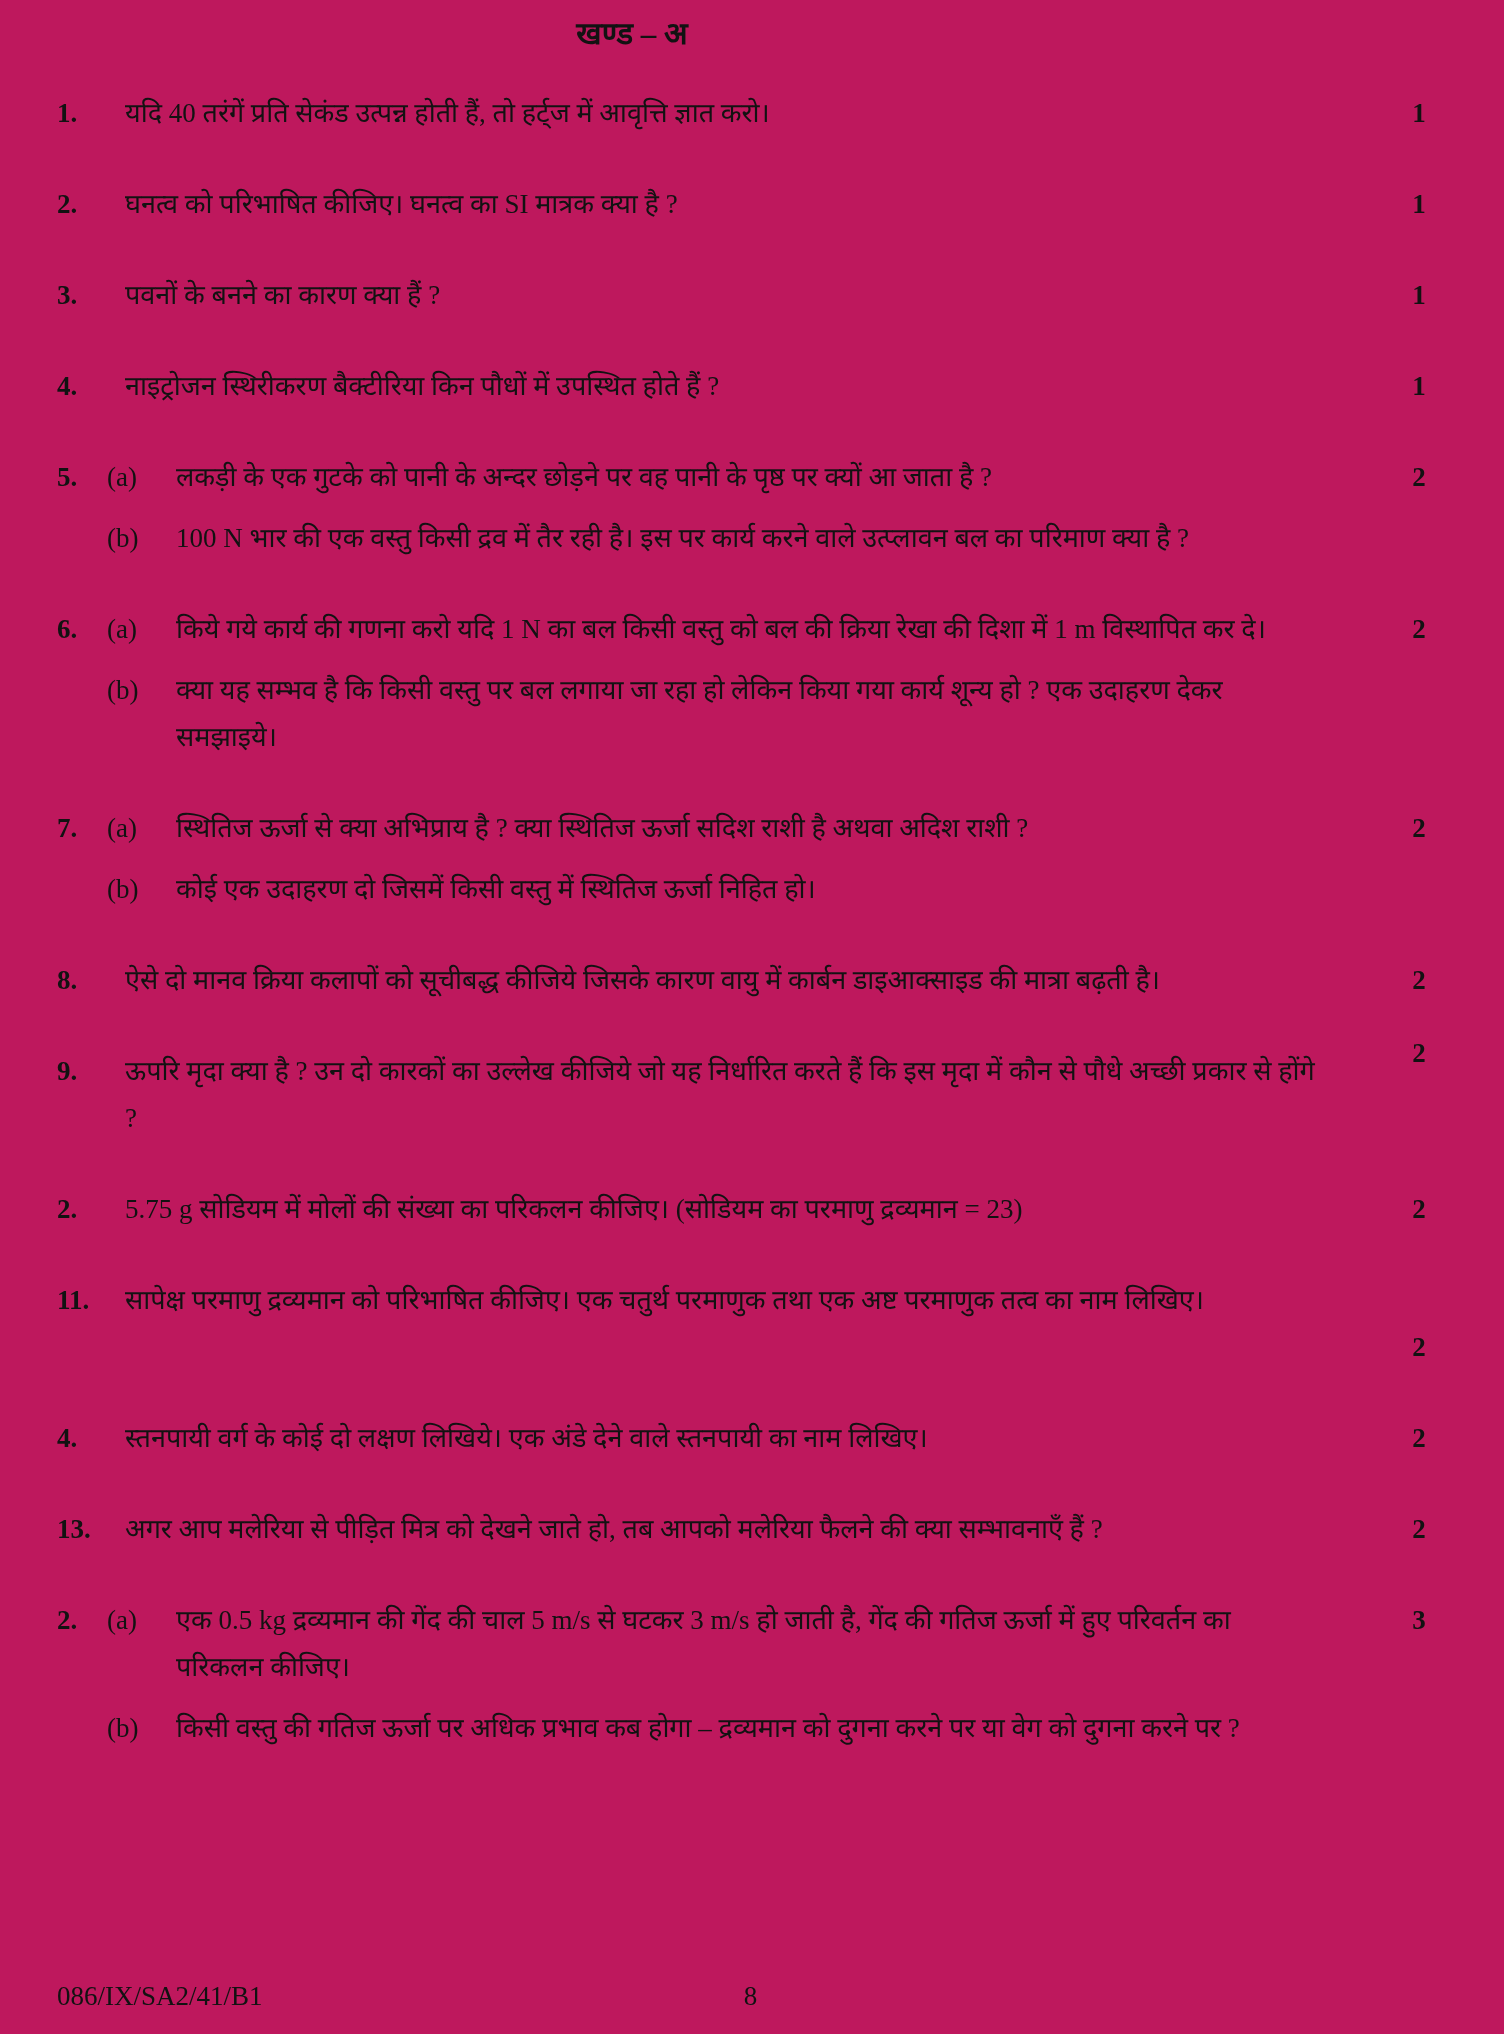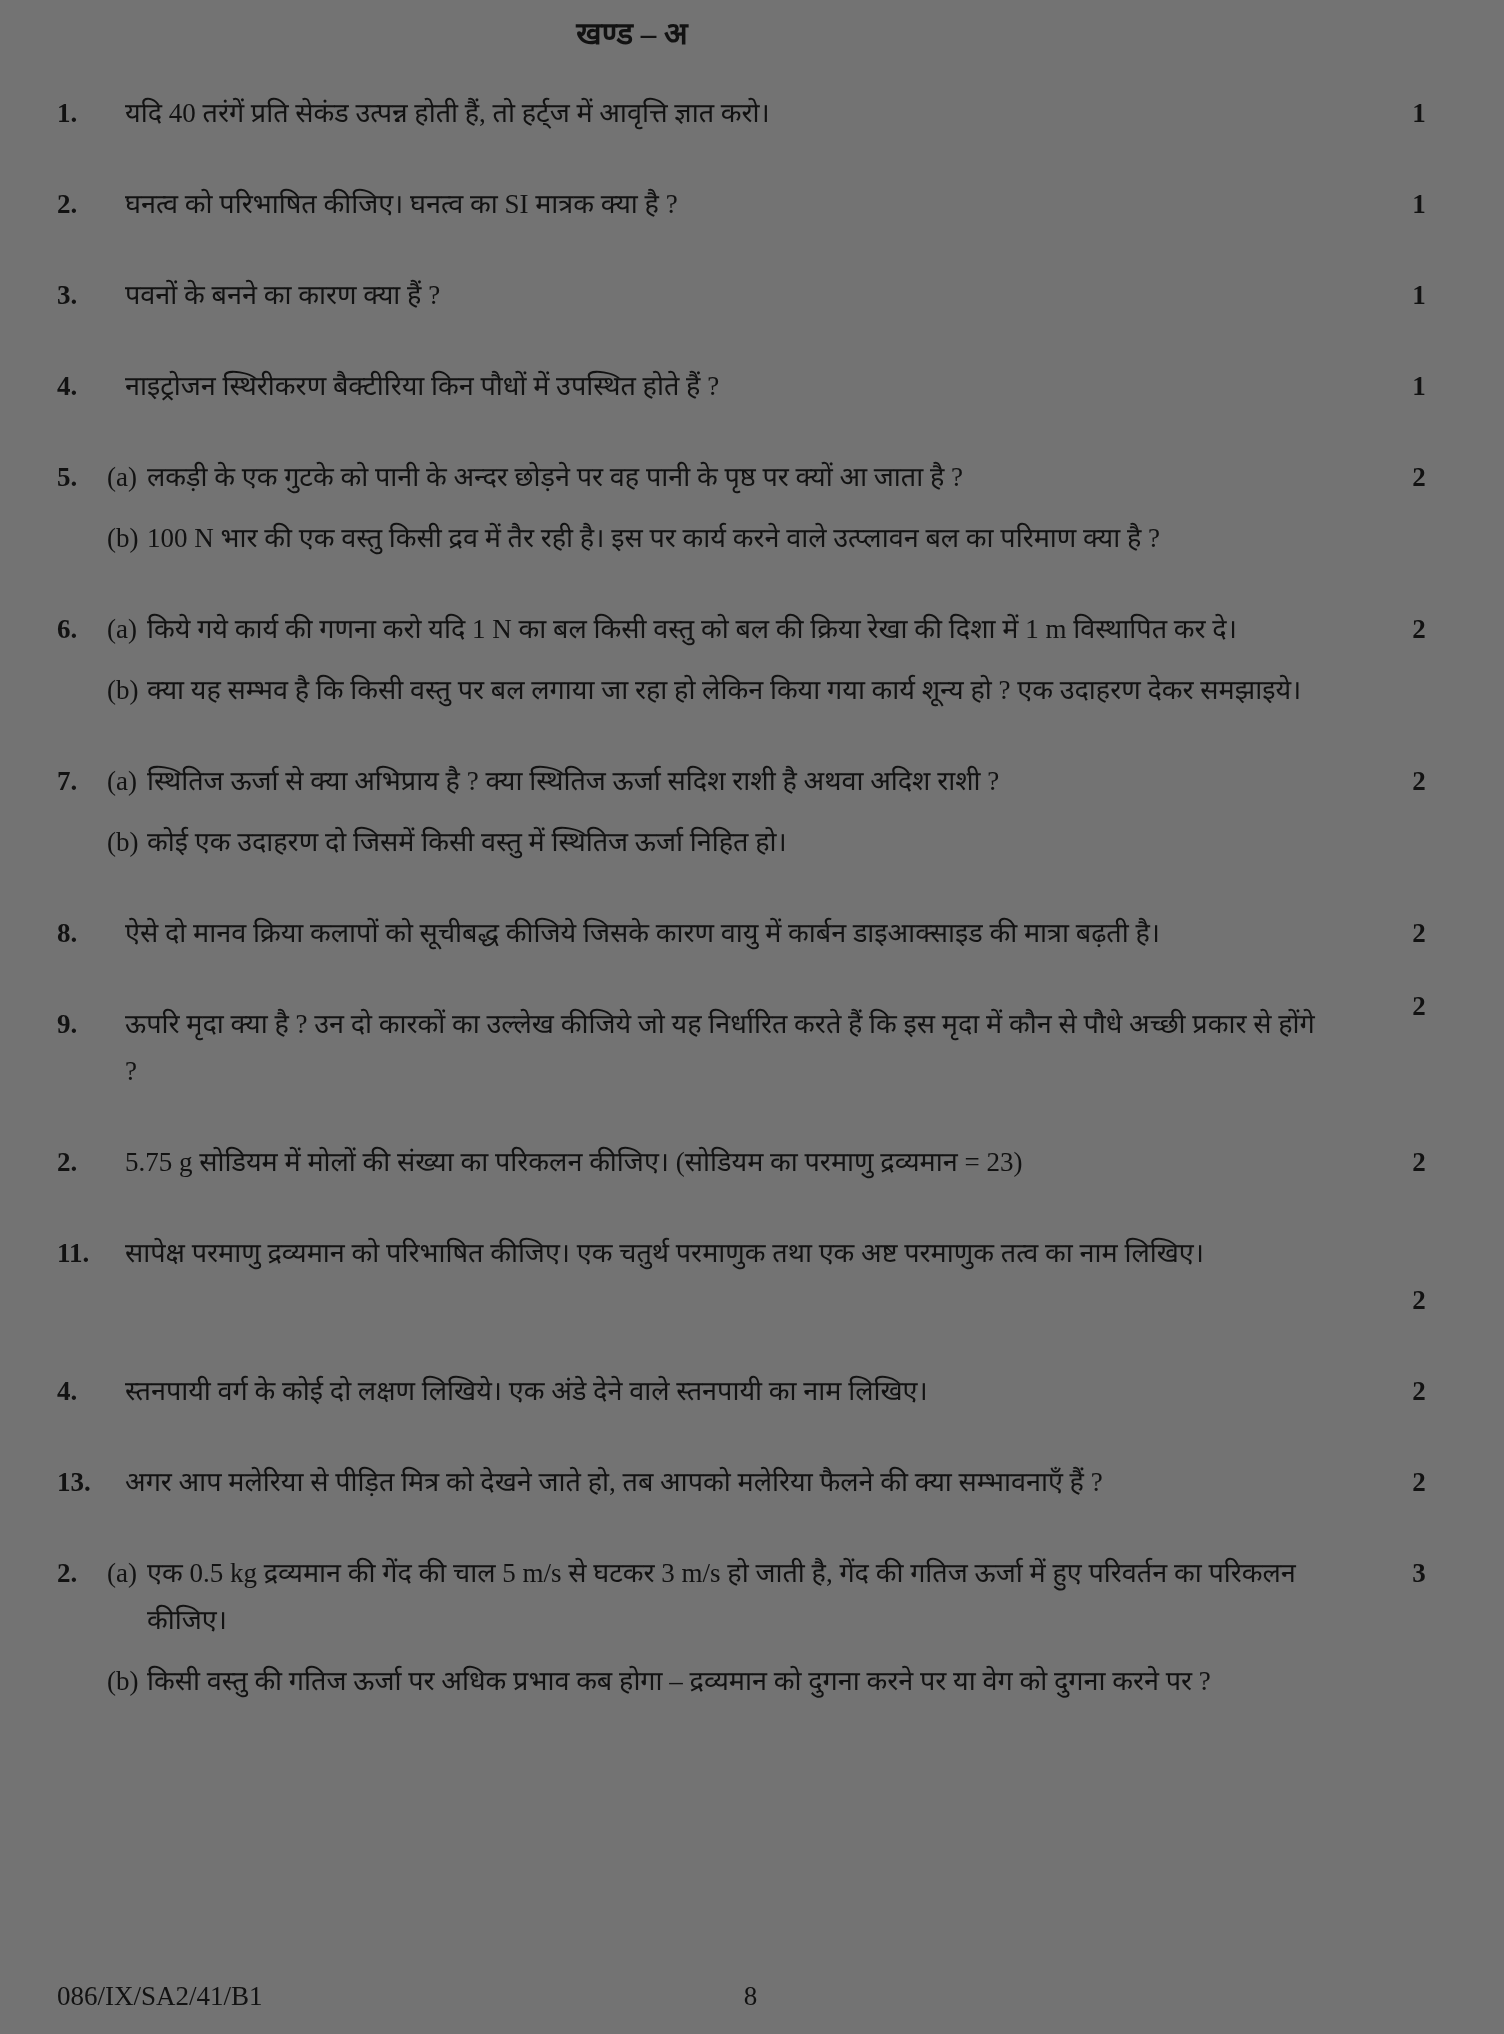--- a/index.html
+++ b/index.html
@@ -1,21 +1,21 @@
 <!DOCTYPE html>
 <html lang="hi"><head>
 <meta charset="utf-8">
 <style>
   html,body{margin:0;padding:0;background:#e8e8e8;}
   .page{
     box-sizing:border-box;
     width:1504px;
     height:2034px;
     margin:0 auto;
-    background:#737373;
+    background:#be185d;
     color:#121212;
     font-family:"Liberation Serif","DejaVu Serif",serif;
     padding:14px 60px 20px 57px;
     display:flex;
     flex-direction:column;
     overflow:hidden;
   }
   .section-title{
     width:1150px;
     text-align:center;
@@ -30,21 +30,21 @@
     margin-bottom:44px;
     font-size:27px;
     line-height:1.74;
   }
   .q-num{width:48px;flex:none;font-weight:bold;}
   .q-body{flex:1;min-width:0;padding-right:70px;}
   .q-text{padding-left:20px;}
   .q-part{display:flex;align-items:flex-start;padding-left:2px;}
   .q-part + .q-part{margin-top:14px;}
   .part-label{width:40px;flex:none;}
-  .part-text{flex:1;min-width:0;}
+  .part-text{flex:1;min-width:0;margin-left:29px;}
   .q-marks{flex:none;width:50px;font-weight:bold;text-align:center;}
   .marks-raised{margin-top:-18px;}
   .marks-line2{margin-top:47px;}
   .footer{
     margin-top:auto;
     position:relative;
     font-size:27px;
     line-height:1.3;
   }
   .paper-code{font-weight:normal;display:inline-block;}

